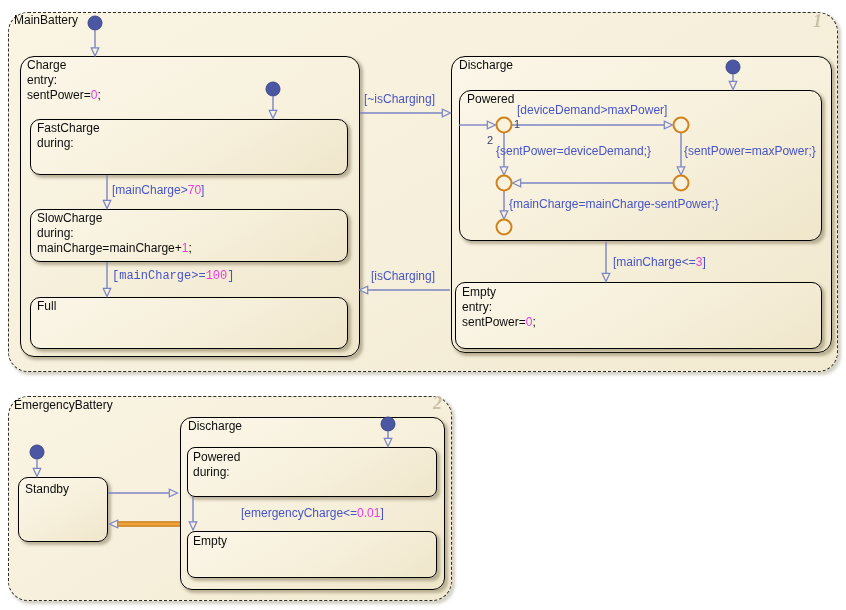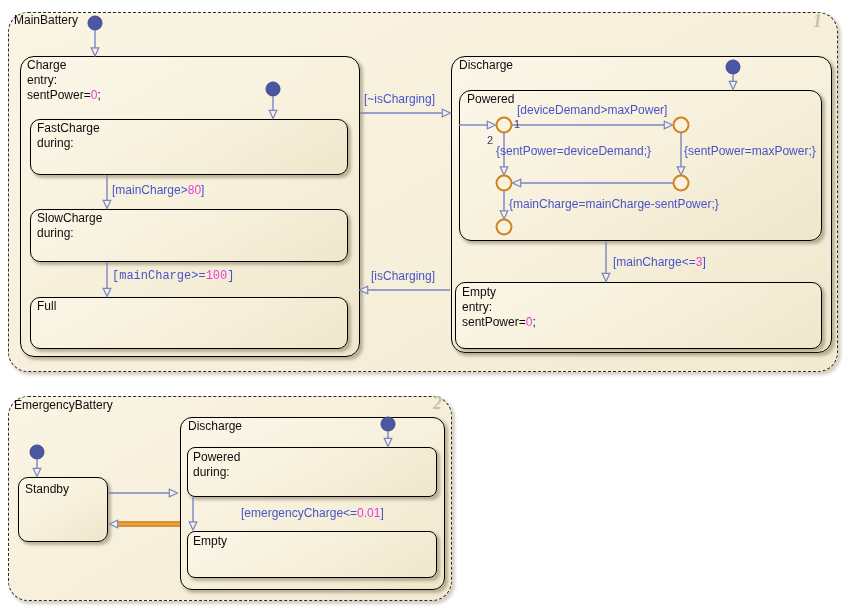--- a/index.html
+++ b/index.html
@@ -151,24 +151,25 @@
   <span class="line" style="left:14px;top:13px;">MainBattery</span>
   <span class="badge" style="left:813px;top:12px;">1</span>
 
   <span class="line" style="left:27px;top:58px;">Charge</span>
   <span class="line" style="left:27px;top:73px;">entry:</span>
   <span class="line" style="left:27px;top:88px;"><span>sentPower=</span><span class="num">0</span><span>;</span></span>
 
   <span class="line" style="left:37px;top:121px;">FastCharge</span>
   <span class="line" style="left:37px;top:136px;">during:</span>
 
-  <span class="t-label" style="left:112px;top:183px;"><span>[mainCharge&gt;</span><span class="num">80</span><span>]</span></span>
+  <span class="t-label" style="left:112px;top:183px;"><span>[mainCharge&gt;</span><span class="num">70</span><span>]</span></span>
 
   <span class="line" style="left:37px;top:211px;">SlowCharge</span>
   <span class="line" style="left:37px;top:226px;">during:</span>
+  <span class="line" style="left:37px;top:241px;"><span>mainCharge=mainCharge+</span><span class="num">1</span><span>;</span></span>
 
   <span class="t-label" style="left:112px;top:269px;font-family:Liberation Mono, monospace;"><span>[mainCharge&gt;=</span><span class="num">100</span><span>]</span></span>
 
   <span class="line" style="left:37px;top:299px;">Full</span>
 
   <span class="t-label" style="left:364px;top:92px;">[~isCharging]</span>
   <span class="t-label" style="left:371px;top:269px;">[isCharging]</span>
 
   <span class="line" style="left:459px;top:58px;">Discharge</span>
   <span class="line" style="left:467px;top:92px;">Powered</span>

